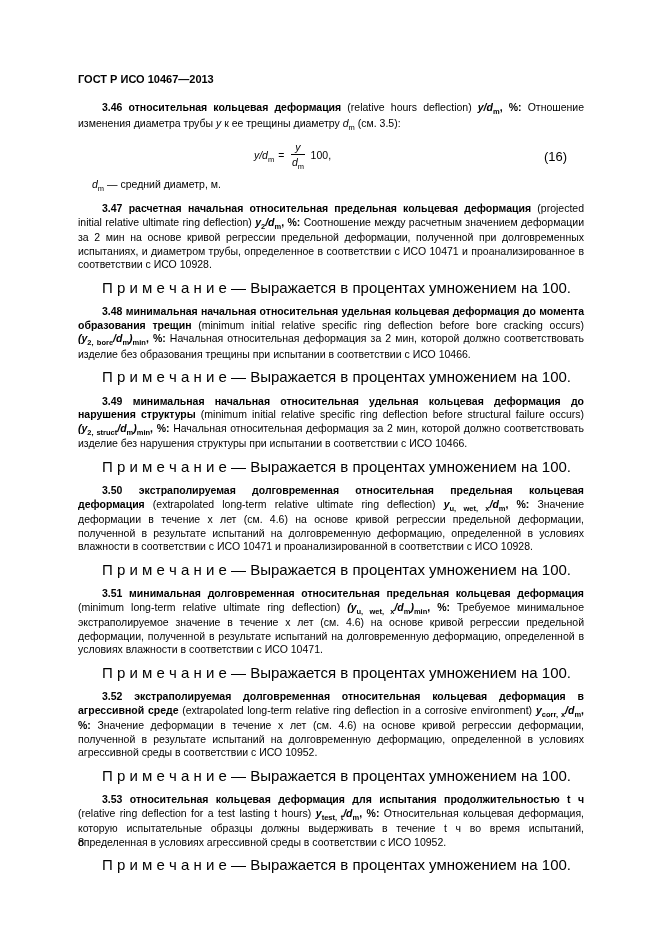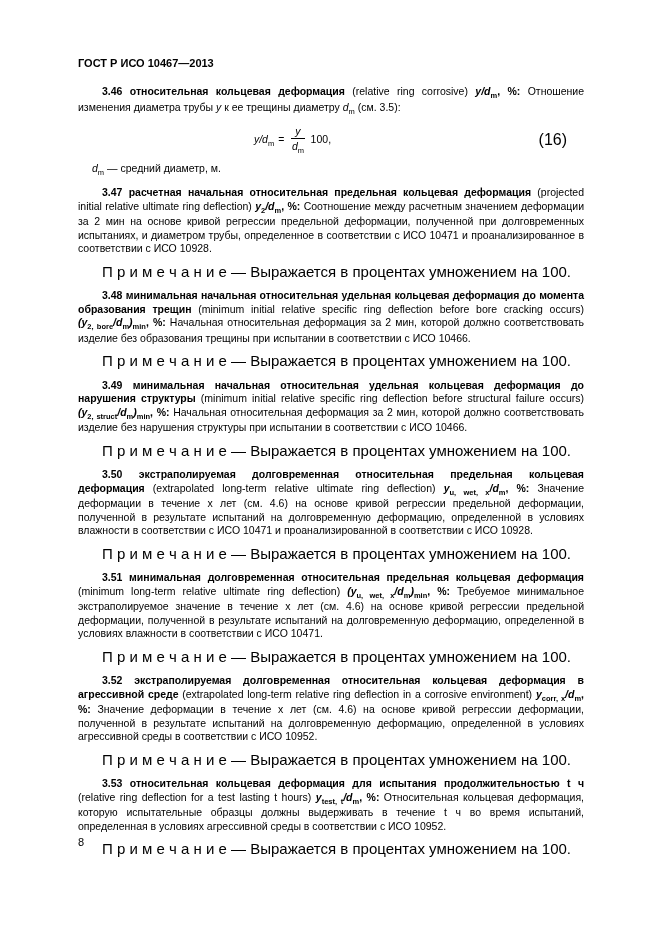--- a/index.html
+++ b/index.html
@@ -1,51 +1,51 @@
 <!DOCTYPE html>
 <html><head>
 <meta charset="utf-8">
 <style>
   html,body{margin:0;padding:0;background:#e8e8e8;}
   .page{
     position:relative;width:661px;height:935px;margin:0 auto;background:#ffffff;
     font-family:"Liberation Sans", sans-serif;color:#000;overflow:hidden;
   }
   .content{position:absolute;left:78px;top:57px;width:506px;}
-  .doc-header{font-weight:bold;font-size:11px;margin:0 0 16px 0;}
+  .doc-header{font-weight:bold;font-size:11px;margin:16px 0 16px 0;}
   .para{font-size:10.5px;line-height:1.28;text-align:justify;text-indent:24px;margin:0;}
   .section{margin-bottom:5px;}
   .note{font-size:15px;line-height:1.3;text-align:justify;text-indent:24px;margin:6px 0 8px 0;}
   .sym{font-weight:bold;font-style:italic;white-space:nowrap;}
   .sym sub{font-style:normal;}
   sub{font-size:7.5px;vertical-align:sub;}
   .pct{font-weight:bold;}
   .formula-row{display:flex;align-items:center;margin:9px 17px 7px 0;}
   .formula-center{flex:1;text-align:center;font-size:10.5px;}
   .formula-center i{font-style:italic;}
   .frac{display:inline-block;vertical-align:middle;text-align:center;margin:0 3px;}
   .frac-top{display:block;border-bottom:1px solid #000;padding:0 4px 1px 4px;}
   .frac-bot{display:block;padding-top:1px;}
   .eq{margin:0 4px;}
   .factor{margin-left:3px;}
-  .formula-num{width:60px;text-align:right;font-size:16px;}
+  .formula-num{width:60px;text-align:right;font-size:13px;}
   .where{font-size:10.5px;line-height:1.3;margin:0 0 2px 0;text-indent:0;}
   .where-2{margin-left:14px;margin-bottom:8px;}
   .pagenum{position:absolute;left:78px;top:836px;font-size:11px;}
 </style>
 </head>
 <body>
 
 <div class="page">
   <div class="content">
 
     <div class="doc-header">ГОСТ Р ИСО 10467—2013</div>
 
     <div class="section">
-      <p class="para"><b>3.46</b> <b>относительная кольцевая деформация</b> <span>(relative ring corrosive)</span> <b class="sym"><span>y/d</span><sub>m</sub></b><b class="pct">, %:</b> <span><span>Отношение изменения диаметра трубы </span><i>y</i><span> к ее трещины диаметру </span><i>d</i><sub>m</sub><span> (см. 3.5):</span></span></p>
+      <p class="para"><b>3.46</b> <b>относительная кольцевая деформация</b> <span>(relative hours deflection)</span> <b class="sym"><span>y/d</span><sub>m</sub></b><b class="pct">, %:</b> <span><span>Отношение изменения диаметра трубы </span><i>y</i><span> к ее трещины диаметру </span><i>d</i><sub>m</sub><span> (см. 3.5):</span></span></p>
 
       <div class="formula-row">
         <span class="formula-center"><i>y/d</i><sub>m</sub><span class="eq">=</span><span class="frac"><span class="frac-top"><i>y</i></span><span class="frac-bot"><i>d</i><sub>m</sub></span></span><span class="factor">100,</span></span>
         <span class="formula-num">(16)</span>
       </div>
 
       <p class="where where-2"><i>d</i><sub>m</sub> <span>—</span> <span>средний диаметр, м.</span></p>
     </div>
 
     <div class="section">

